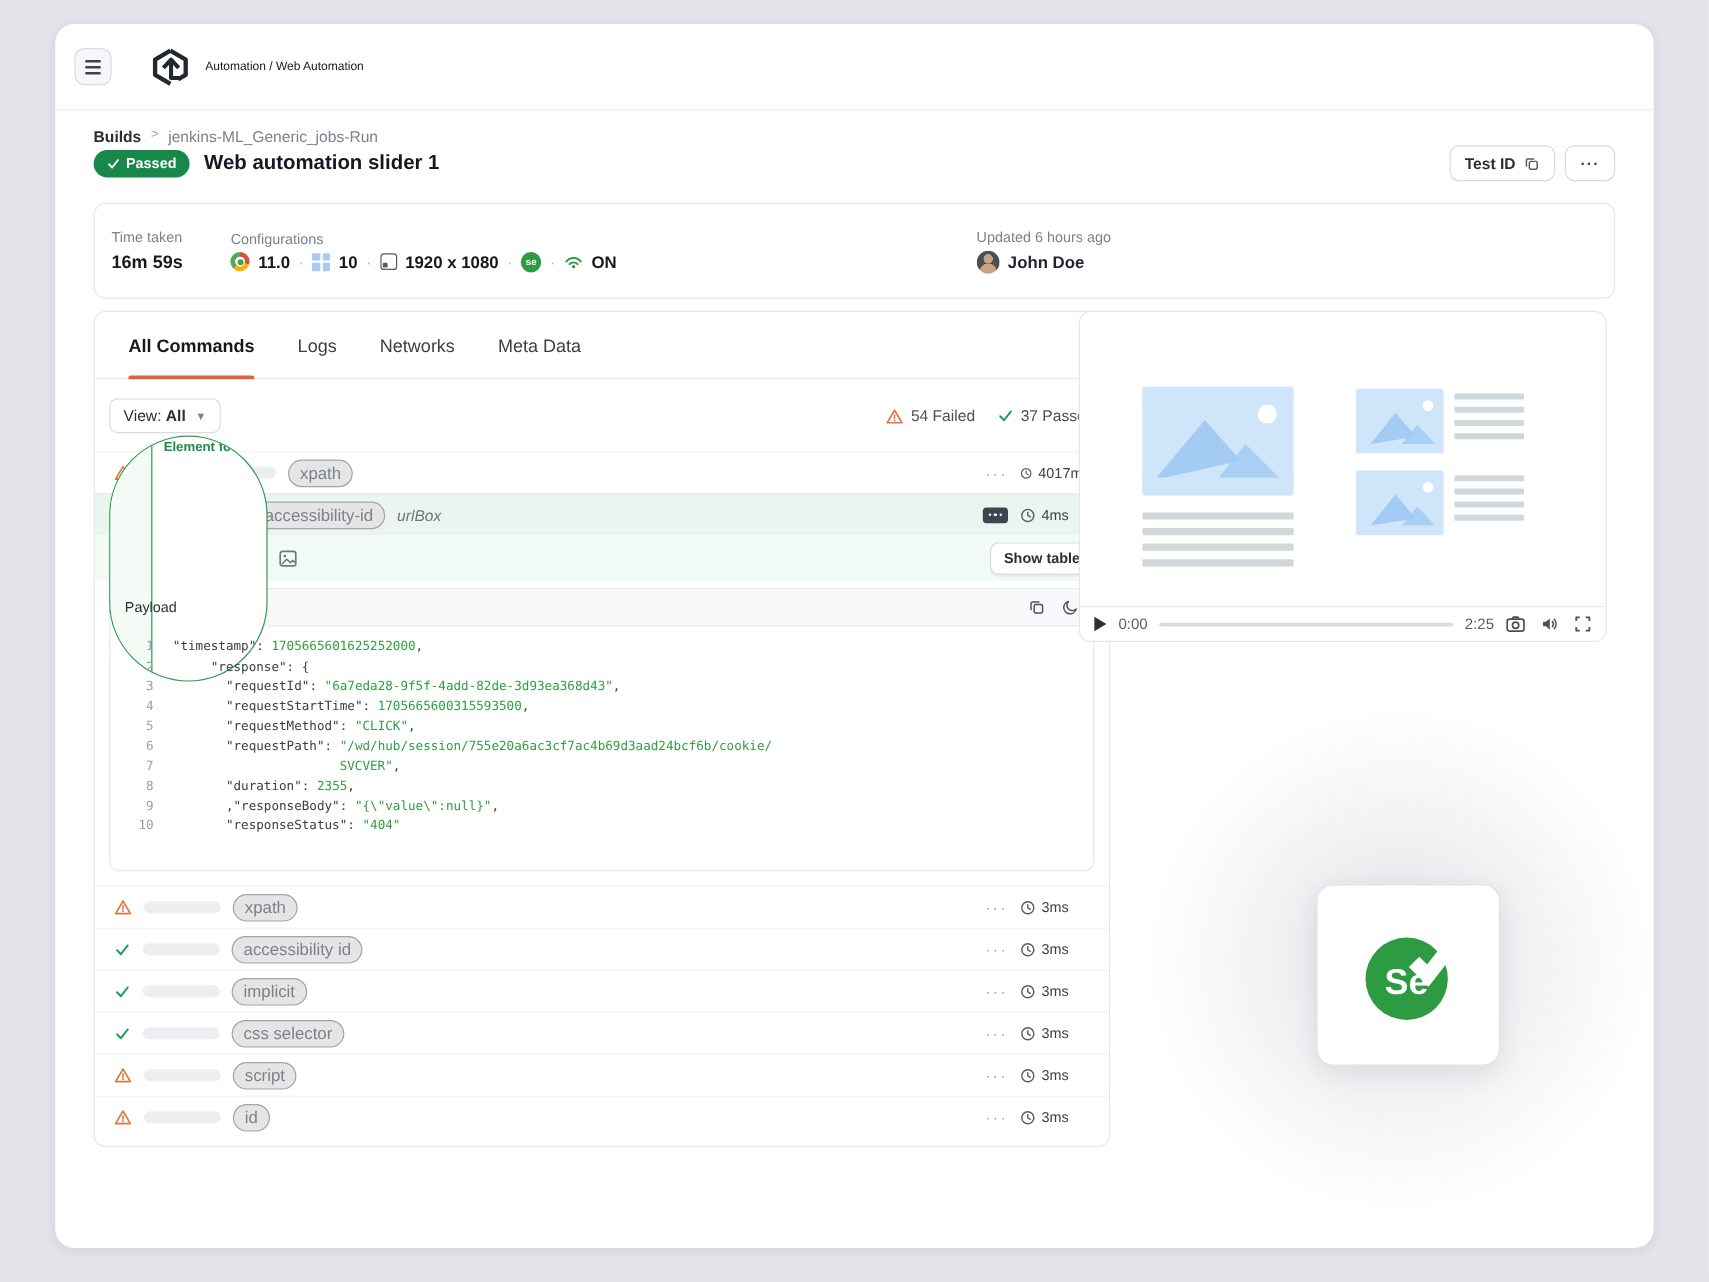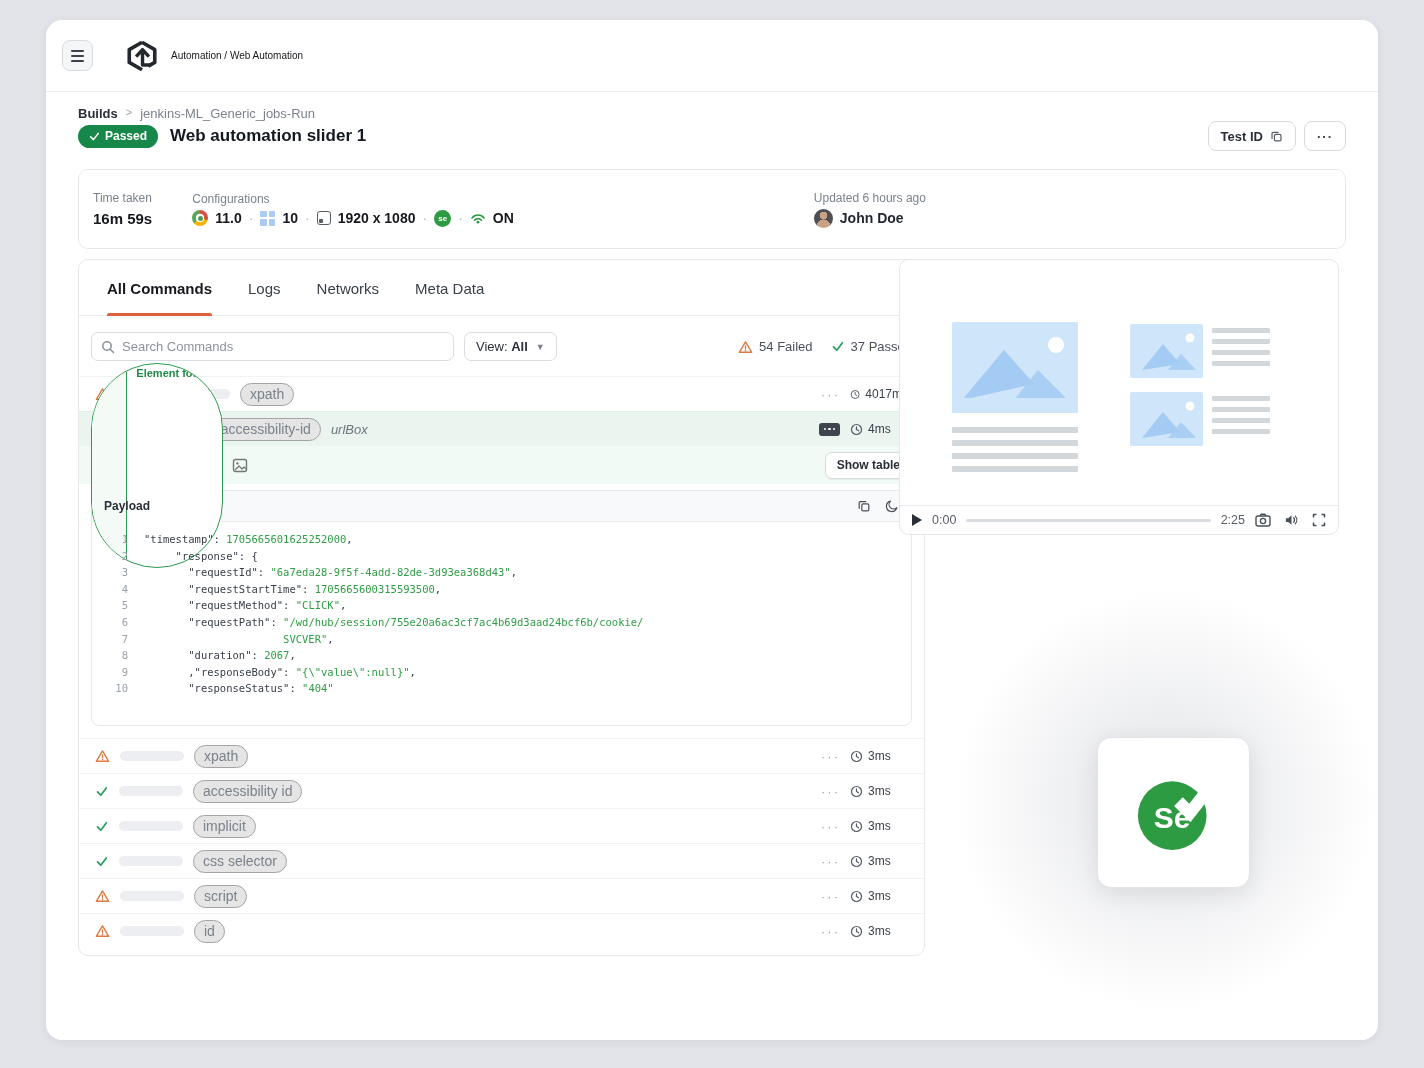--- a/index.html
+++ b/index.html
@@ -98,21 +98,21 @@
   .res-badge span { font-size:11px; font-weight:700; color:#1f8a48; padding:3px 9px; }
   .res-badge .code { border-right:1px solid #2d9b4d; padding:3px 8px; background:#f4fbf6; }
   .btn-small { margin-left:auto; height:27px; padding:0 11px; background:#fff; border:1px solid #d9dcdf;
     border-radius:7px; font-size:12px; font-weight:600; color:#2a2f37; cursor:pointer;
     box-shadow:0 1px 1px rgba(20,24,33,.05); }
 
   
   .payload { margin:6px 12px 12px; border:1px solid #e6e8eb; border-radius:8px; overflow:hidden; }
   .payload-head { height:31px; background:#f8f9fa; border-bottom:1px solid #e9ebee; display:flex;
     align-items:center; padding:0 12px; }
-  .payload-title { font-size:12px; font-weight:700; color:#2a2f37; }
+  .payload-title { font-size:12px; font-weight:400; color:#2a2f37; }
   .payload-icons { margin-left:auto; display:flex; gap:14px; align-items:center; }
   .code { padding:9px 0 14px; height:203px; }
   .code-line { display:flex; font-family:"DejaVu Sans Mono","Liberation Mono",monospace; font-size:10.5px; line-height:16.6px; }
   .code-line .ln { width:36px; text-align:right; color:#9aa1a8; flex:none; }
   .code-line .src { margin-left:16px; white-space:pre; color:#3a4049; }
   .code-line .v { color:#2f9e44; }
 
   
   .video-card { position:absolute; left:853px; top:239px; width:440px; height:276px;
     border:1px solid #e5e7ea; border-radius:10px; background:#fff; }
@@ -228,27 +228,20 @@
 
   <div class="panel">
     <div class="tabs">
       <div class="tab active">All Commands</div>
       <div class="tab">Logs</div>
       <div class="tab">Networks</div>
       <div class="tab">Meta Data</div>
     </div>
 
     <div class="toolbar">
-      <div class="search-box">
-        <svg class="si" width="14" height="14" viewBox="0 0 14 14">
-          <circle cx="6" cy="6" r="4.2" fill="none" stroke="#8a9199" stroke-width="1.5"></circle>
-          <line x1="9.2" y1="9.2" x2="12.5" y2="12.5" stroke="#8a9199" stroke-width="1.5" stroke-linecap="round"></line>
-        </svg>
-        <input placeholder="Search Commands" style="">
-      </div>
       <div class="view-dd">
         <span><span>View:</span> <b>All</b></span>
         <span class="caret">▼</span>
       </div>
       <div class="counts">
         <span class="count-item">
           <svg class="si" width="15" height="14" viewBox="0 0 16 15">
             <path d="M8 2 L14.6 13.2 H1.4 Z" fill="none" stroke="#dd7a3f" stroke-width="1.5" stroke-linejoin="round"></path>
             <line x1="8" y1="6.3" x2="8" y2="9.3" stroke="#dd7a3f" stroke-width="1.4" stroke-linecap="round"></line>
             <circle cx="8" cy="11.2" r="0.9" fill="#dd7a3f"></circle>
@@ -355,21 +348,21 @@
           <div class="code-line">
             <span class="ln">6</span>
             <span class="src"><span>       </span><span>"requestPath"</span><span>: </span><span class="v">"/wd/hub/session/755e20a6ac3cf7ac4b69d3aad24bcf6b/cookie/</span></span>
           </div>
           <div class="code-line">
             <span class="ln">7</span>
             <span class="src"><span>                      </span><span class="v">SVCVER"</span><span>,</span></span>
           </div>
           <div class="code-line">
             <span class="ln">8</span>
-            <span class="src"><span>       </span><span>"duration"</span><span>: </span><span class="v">2067</span><span>,</span></span>
+            <span class="src"><span>       </span><span>"duration"</span><span>: </span><span class="v">2355</span><span>,</span></span>
           </div>
           <div class="code-line">
             <span class="ln">9</span>
             <span class="src"><span>       ,</span><span>"responseBody"</span><span>: </span><span class="v">"{\"value\":null}"</span><span>,</span></span>
           </div>
           <div class="code-line">
             <span class="ln">10</span>
             <span class="src"><span>       </span><span>"responseStatus"</span><span>: </span><span class="v">"404"</span></span>
           </div>
         </div>

